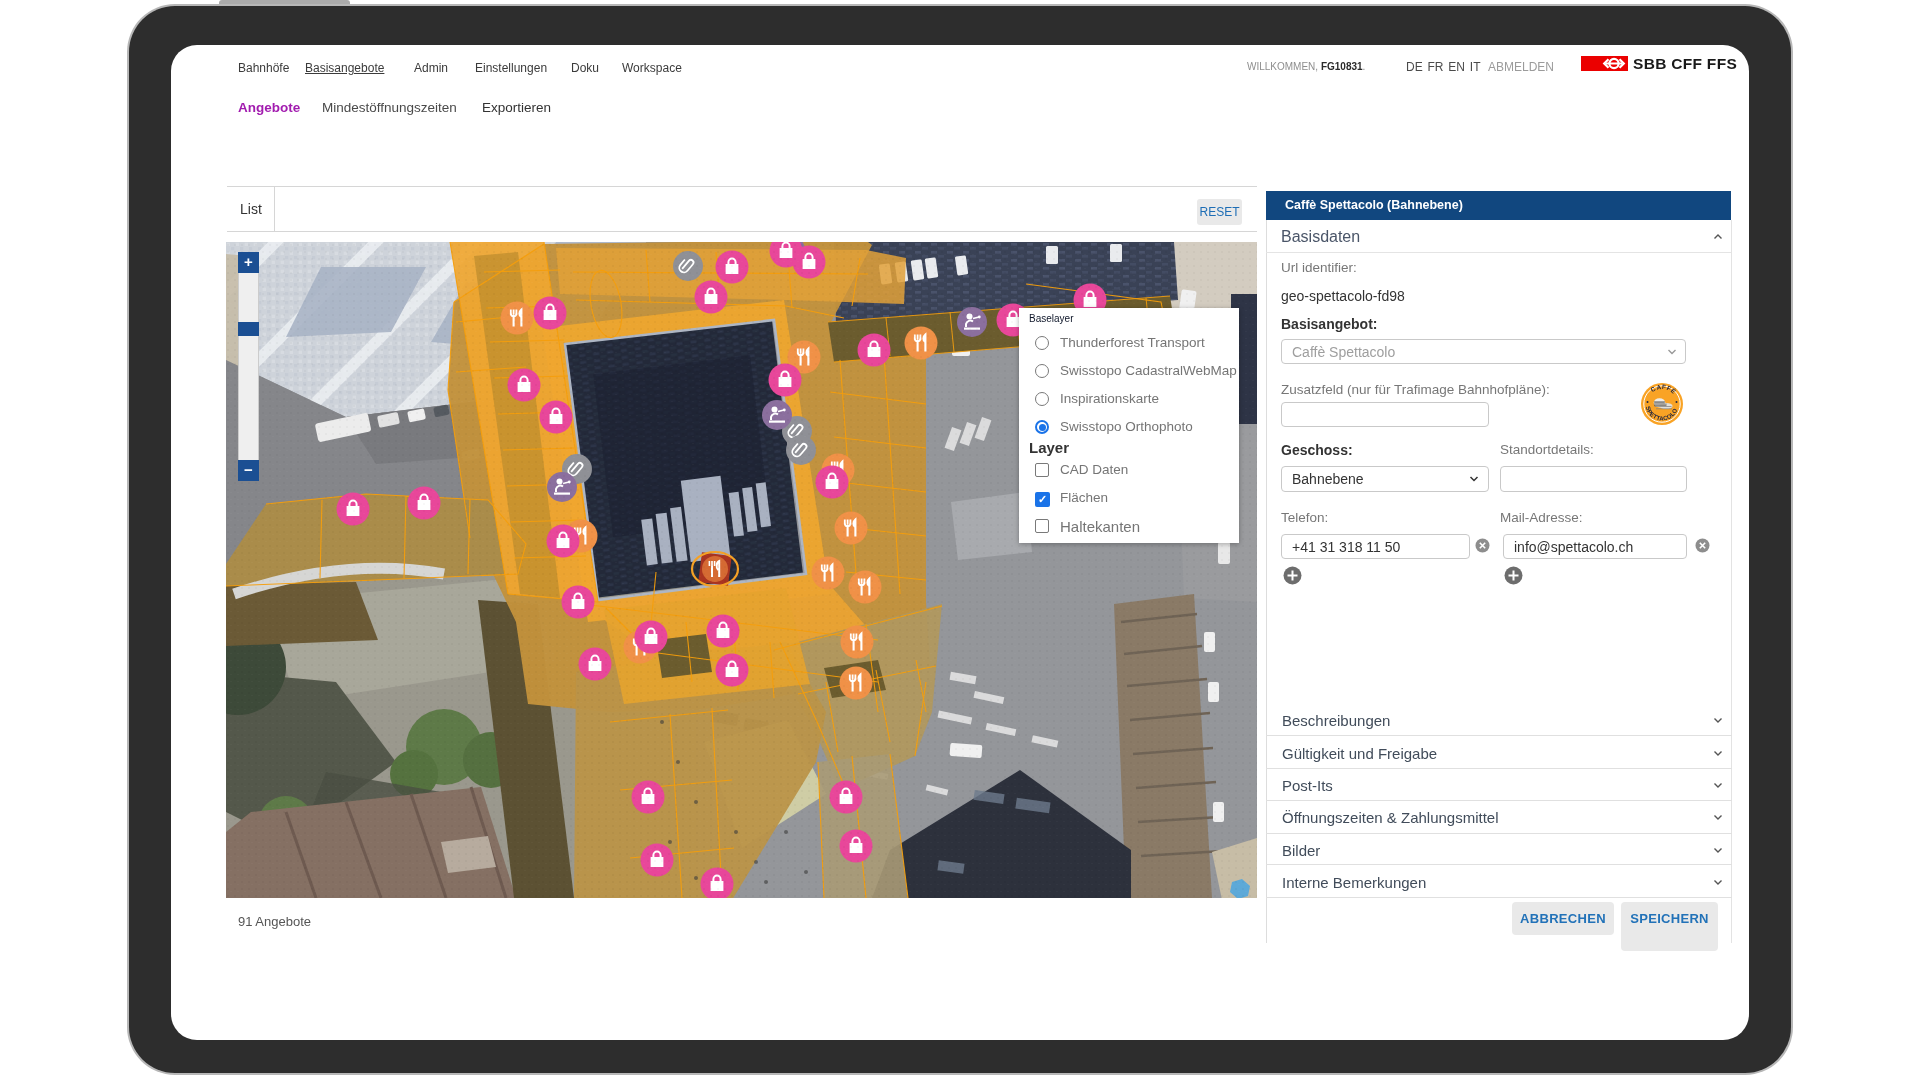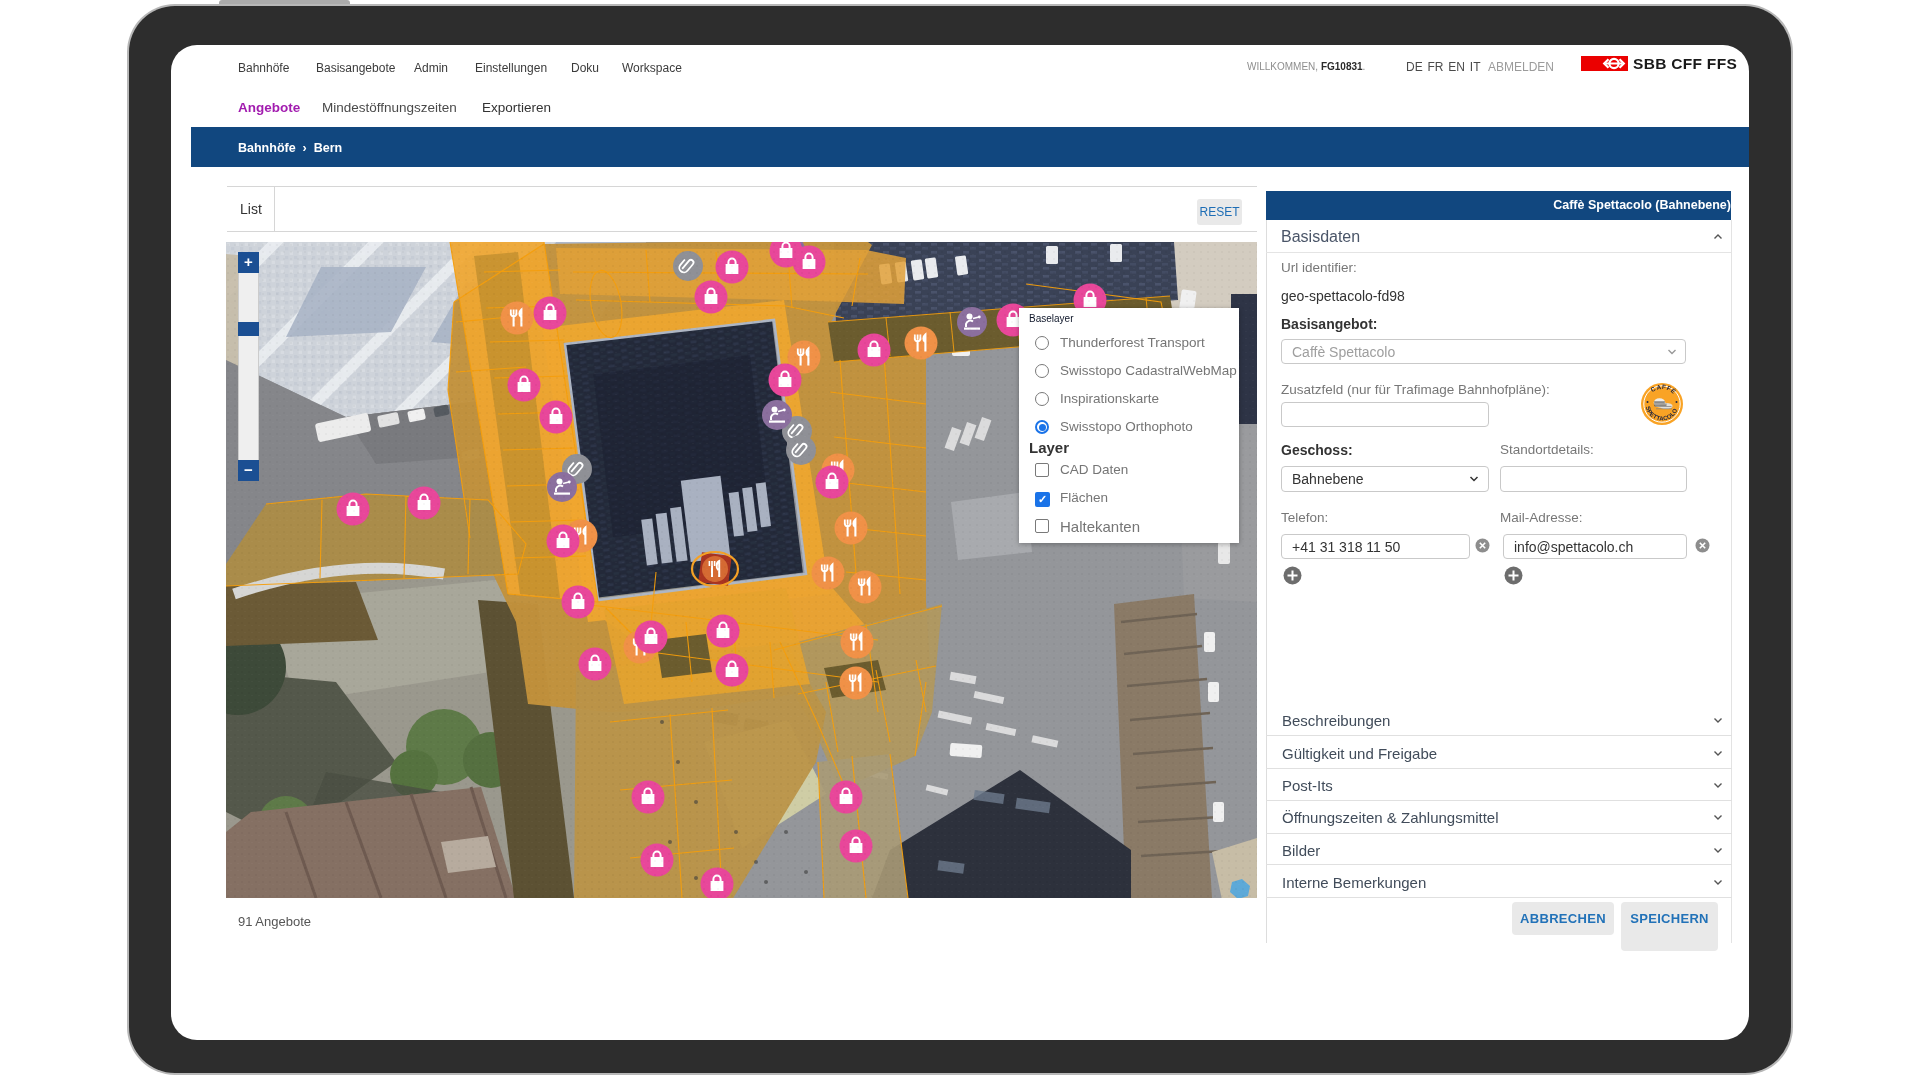--- a/index.html
+++ b/index.html
@@ -10,39 +10,39 @@
   #frame { left:129px; top:6px; width:1662px; height:1067px; background:#2d2d2d; border-radius:46px; box-shadow:0 0 0 2px #b7b7b7; }
   #screen { left:171px; top:45px; width:1578px; height:995px; background:#fff; border-radius:26px; overflow:hidden; }
   #app { position:absolute; left:-171px; top:-45px; width:1920px; height:1080px;margin-left:20px; }
   .nav1 { top:61px; font-size:12px; color:#3b3b3b; }
   .nav2 { top:100px; font-size:13.5px; color:#4a4a4a; }
   #bluebar { left:171px; top:127px; width:1578px; height:40px; background:#11477f; }
   #bluebar .bc { position:absolute; left:47px; top:14px; font-size:12.5px; font-weight:bold; color:#fff; }
   .hline { background:#d6d6d6; height:1px; }
   .vline { background:#d6d6d6; width:1px; }
   #reset { left:1177px; top:199px; width:45px; height:26px; background:#e9e9e9; border-radius:3px; color:#1d6db5; font-size:12px; text-align:center; line-height:26px; }
-  #phead { left:1246px; top:191px; width:465px; height:29px; background:#11477f; color:#fff; font-size:12.5px; font-weight:bold; line-height:29px; padding-left:29px;text-align:right; }
+  #phead { left:1246px; top:191px; width:465px; height:29px; background:#11477f; color:#fff; font-size:12.5px; font-weight:bold; line-height:29px; padding-left:19px; }
   .lbl { font-size:13.5px; color:#777; }
   .val { font-size:14px; color:#333; }
   .blbl { font-size:14px; color:#333; font-weight:bold; }
   .inp { border:1px solid #c9c9c9; border-radius:4px; background:#fff; }
   .acc { font-size:15px; color:#414c5a; }
   .btn { background:#e9e9e9; border-radius:4px; color:#2272b8; font-size:13px; font-weight:bold; text-align:center; letter-spacing:0.3px; }
   .chev { width:12px; height:12px; }
 </style>
 </head>
 <body>
 <div id="page">
   <div class="abs" id="tab-btn"></div>
   <div class="abs" id="frame"></div>
   <div class="abs" id="screen">
     <div id="app">
 
       <span class="abs nav1" style="left:218px;">Bahnhöfe</span>
-      <span class="abs nav1" style="left:296px;">Basisangebote</span>
+      <span class="abs nav1" style="left:285px;text-decoration:underline;">Basisangebote</span>
       <span class="abs nav1" style="left:394px;">Admin</span>
       <span class="abs nav1" style="left:455px;">Einstellungen</span>
       <span class="abs nav1" style="left:551px;">Doku</span>
       <span class="abs nav1" style="left:602px;">Workspace</span>
       <span class="abs" style="left:1227px;top:61px;font-size:10px;color:#8e8e8e;">WILLKOMMEN, <b style="color:#2b2b2b;">FG10831</b>.</span>
       <span class="abs" style="left:1386px;top:60px;font-size:12px;color:#4a4a4a;word-spacing:1.5px;">DE FR EN IT</span>
       <span class="abs" style="left:1468px;top:60px;font-size:12px;color:#9b9b9b;">ABMELDEN</span>
 
       <svg class="abs" style="left:1561px;top:56px;" width="162" height="16" viewBox="0 0 162 16">
         <rect x="0" y="0" width="47" height="15" fill="#eb0000"></rect>
@@ -52,23 +52,20 @@
           <path d="M27.5 3.2 L23.2 7.5 L27.5 11.8"></path>
           <path d="M38.5 3.2 L42.8 7.5 L38.5 11.8"></path>
         </g>
         <text x="52" y="13" font-family="Liberation Sans, sans-serif" font-size="15.5" font-weight="bold" fill="#1a1a1a" letter-spacing="0.3">SBB CFF FFS</text>
       </svg>
 
       <span class="abs nav2" style="left:218px;font-weight:bold;color:#a21caf;">Angebote</span>
       <span class="abs nav2" style="left:302px;">Mindestöffnungszeiten</span>
       <span class="abs nav2" style="left:462px;color:#333;">Exportieren</span>
 
-      <div class="abs" id="bluebar">
-          <span class="bc">Bahnhöfe&nbsp;&nbsp;›&nbsp;&nbsp;Bern</span>
-        </div>
 
       <div class="abs hline" style="left:207px;top:186px;width:1030px;"></div>
       <div class="abs hline" style="left:207px;top:231px;width:1030px;"></div>
       <div class="abs vline" style="left:254px;top:186px;height:45px;"></div>
       <span class="abs" style="left:220px;top:201px;font-size:14px;color:#333;">List</span>
       <div class="abs" id="reset">RESET</div>
 
       <div class="abs" id="mapbox" style="left:206px;top:242px;width:1031px;height:656px;background:#94959a;overflow:hidden;">
       <svg width="1031" height="656" viewBox="0 0 1031 656">
         <defs>

